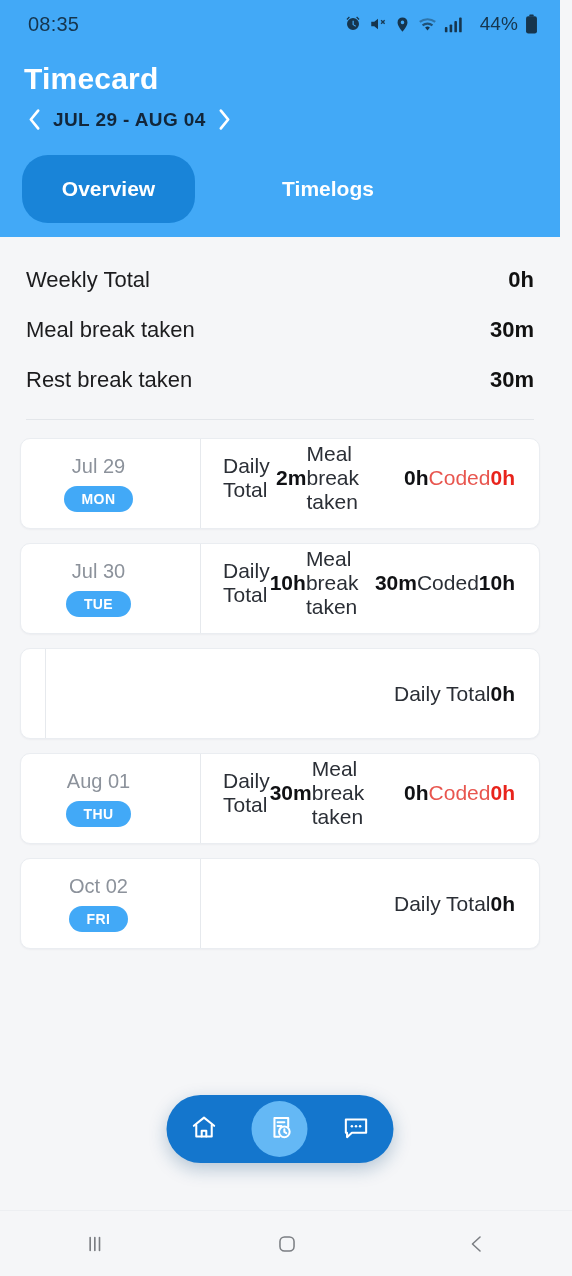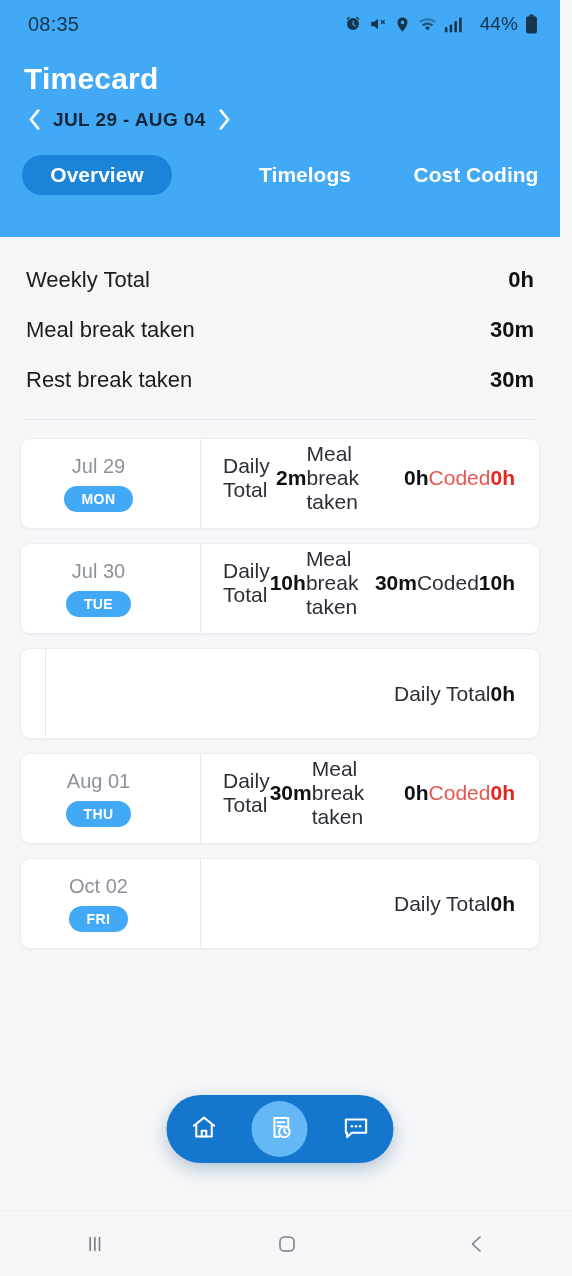--- a/index.html
+++ b/index.html
@@ -33,21 +33,21 @@
     padding:11px 0 0 26px;
   }
   .chev { color:#ffffff; display:flex; align-items:center; }
   .weeknav-label {
     font-size:19px; font-weight:bold; color:#12263a; letter-spacing:.4px;
   }
 
   .tabs { display:flex; align-items:center; padding:23px 0 0 0; }
   .tab {
     font-size:21px; color:#ffffff; font-weight:bold;
-    padding:8px 0; text-align:center;
+    padding:22px 0; text-align:center;
   }
   .tab.pill {
     background:#1984D8; border-radius:26px;
     margin-left:22px; width:173px;
   }
   .tab.plain { flex:0 0 auto; }
   .tab-timelogs { margin-left:58px; width:150px; }
   .tab-cost { margin-left:12px; width:168px; }
 
   
@@ -184,21 +184,20 @@
       <span class="chev">
         <svg width="17" height="25" viewBox="0 0 16 24" fill="none" stroke="currentColor" stroke-width="2.6" stroke-linecap="round" stroke-linejoin="round">
           <path d="M4.5 3.5L11.5 12l-7 8.5"></path>
         </svg>
       </span>
     </div>
 
     <div class="tabs">
       <div class="tab pill">Overview</div>
       <div class="tab plain tab-timelogs">Timelogs</div>
-      <div class="tab plain tab-cost">Cost Coding</div>
     </div>
   </div>
 
   <div class="scrollarea">
 
     <div class="summary">
       <div class="sum-row">
         <span class="sum-label">Weekly Total</span>
         <span class="sum-value">0h</span>
       </div>

